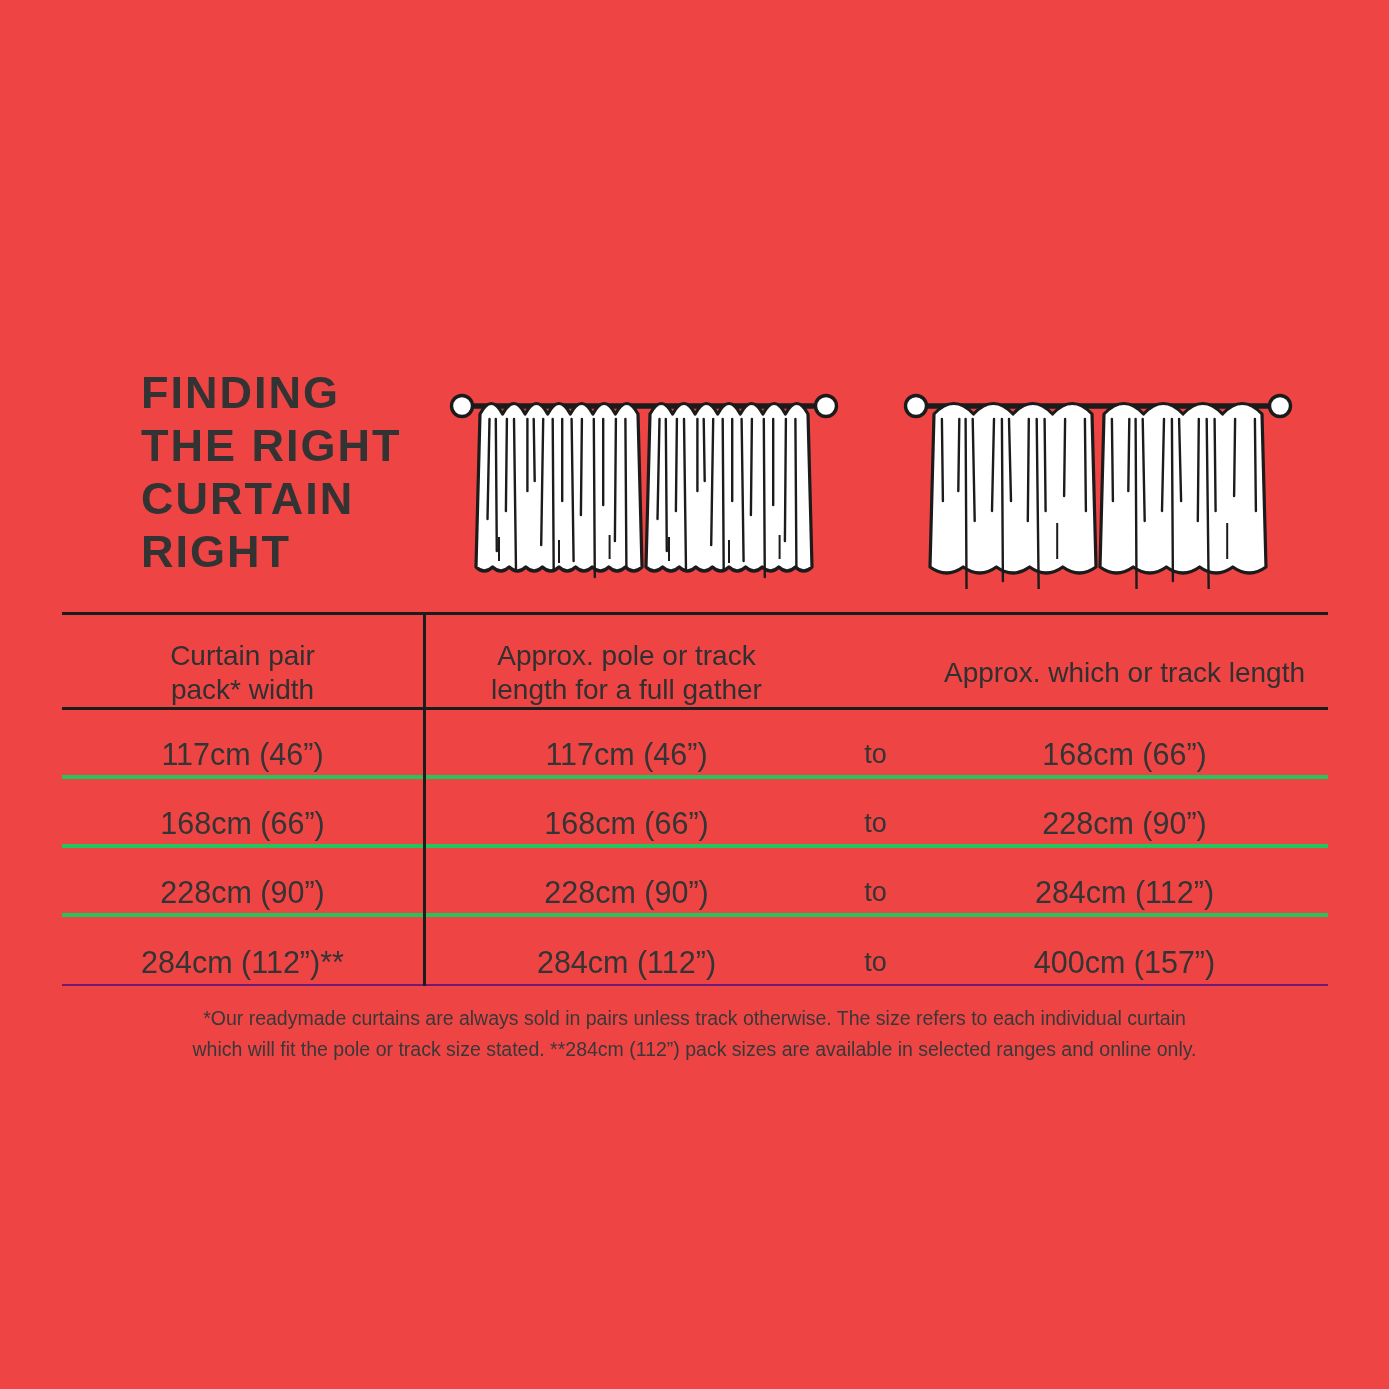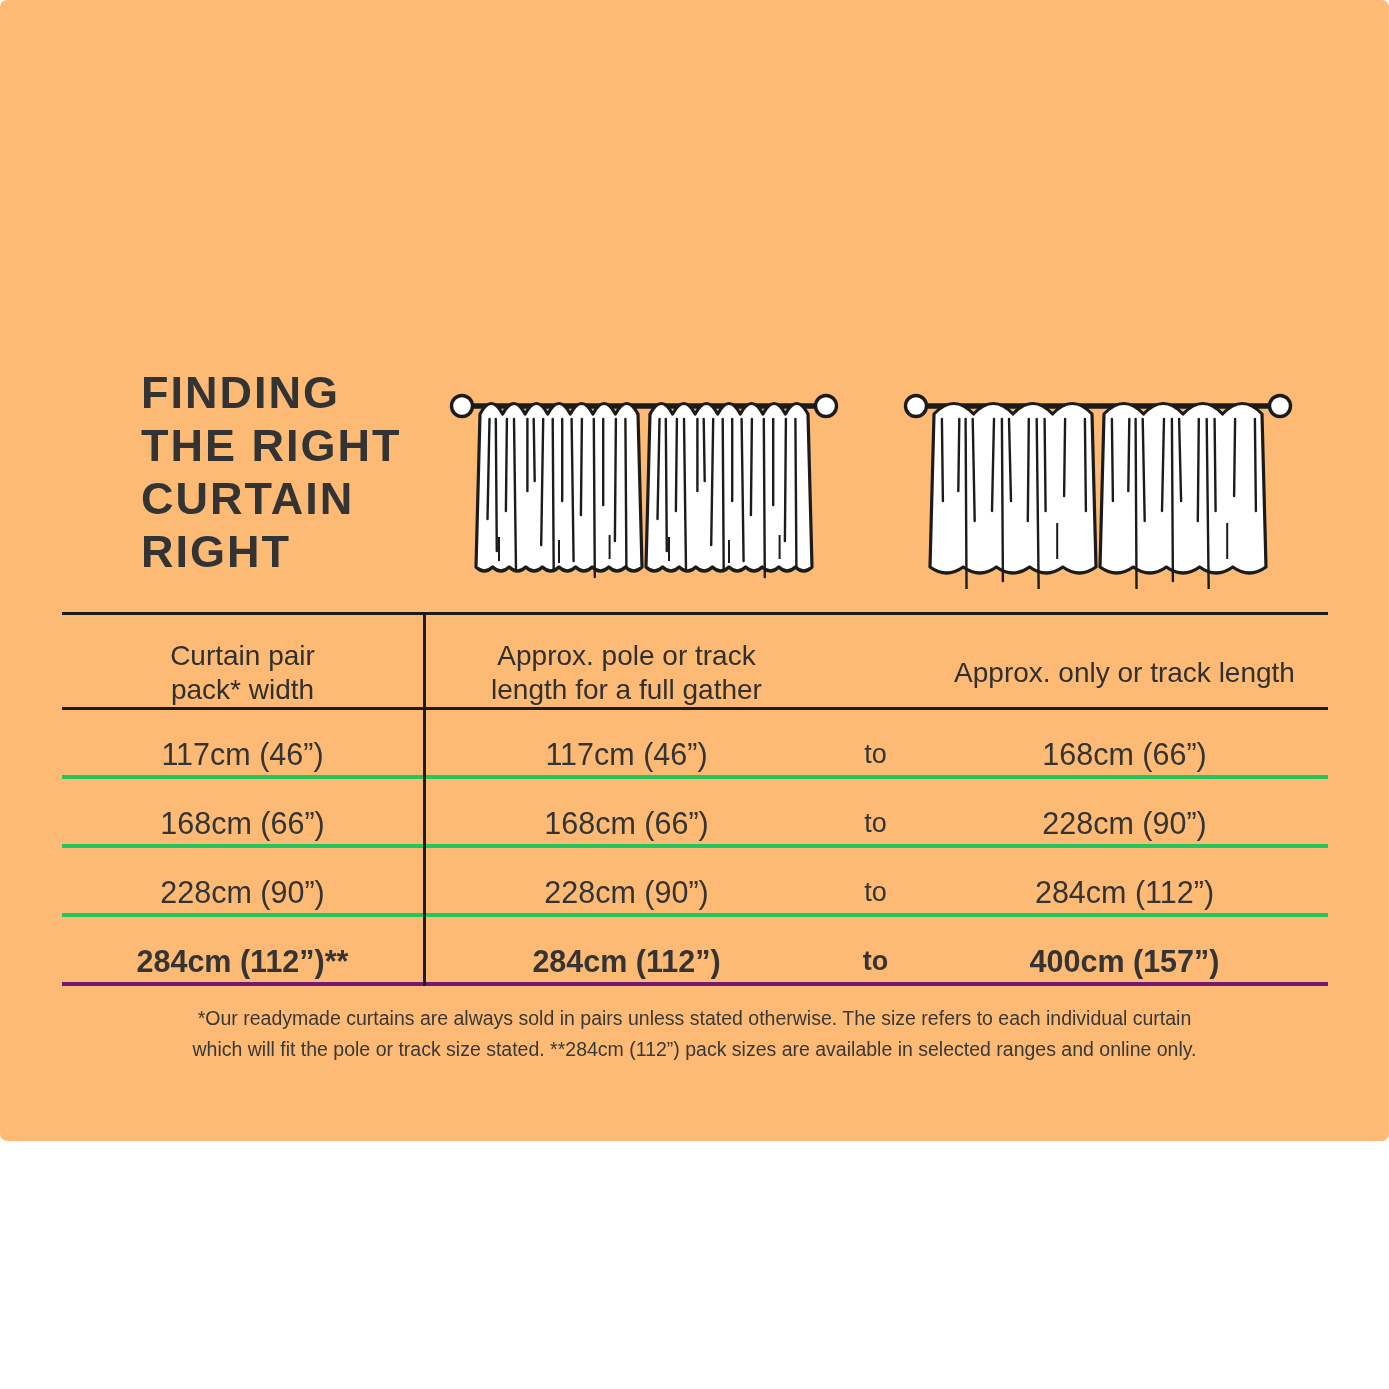--- a/index.html
+++ b/index.html
@@ -1,35 +1,35 @@
 <!DOCTYPE html>
 <html><head>
 <meta charset="utf-8">
 <style>
   html,body{margin:0;padding:0;background:#ffffff;}
   body{width:1389px;height:1389px;font-family:"Liberation Sans",sans-serif;color:#3a3a3a;}
-  .canvas{position:relative;width:1389px;height:1141px;background:#fdba74;overflow:hidden;border-radius:7px;}
+  .canvas{position:relative;width:1389px;height:1389px;background:#ef4444;overflow:hidden;}
 
   .title{position:absolute;left:141px;top:366px;font-size:45px;font-weight:700;
          letter-spacing:2px;line-height:53px;color:#333333;}
   .title div{white-space:nowrap;}
 
   .illus{position:absolute;top:377px;}
   #illus-full{left:448px;width:392px;height:212px;}
   #illus-relaxed{left:902px;width:392px;height:212px;}
   .illus svg{display:block;width:100%;height:100%;}
 
   .size-table{position:absolute;left:62px;top:612px;width:1266px;height:374px;}
   .vline{position:absolute;left:361px;top:0;width:3px;height:374px;background:#1c1c1c;}
   .t-row{display:grid;grid-template-columns:361px 407px 91px 407px;align-items:center;
          box-sizing:border-box;}
   .t-head{height:98px;border-top:3px solid #1c1c1c;border-bottom:3px solid #1c1c1c;
           font-size:28px;line-height:34px;}
   .t-body-row{height:69px;font-size:30.5px;border-bottom:4px solid #22c55e;color:#343434;}
-  .t-body-row:last-child{border-bottom:4px solid #701a75;font-weight:bold;}
+  .t-body-row:last-child{border-bottom:2px solid #701a75;}
   .cell{text-align:center;margin-top:24px;}
   .hcell{color:#303030;}
   .joiner{font-size:27px;color:#343434;}
 
   .footnote{position:absolute;left:0;width:1389px;top:1003px;text-align:center;
             font-size:19.5px;line-height:31px;color:#383838;}
 </style>
 </head>
 <body>
 
@@ -130,21 +130,21 @@
       <div class="cell hcell">
         <div>Curtain pair</div>
         <div>pack* width</div>
       </div>
       <div class="cell hcell">
         <div>Approx. pole or track</div>
         <div>length for a full gather</div>
       </div>
       <div class="cell"></div>
       <div class="cell hcell">
-        <div>Approx. only or track length</div>
+        <div>Approx. which or track length</div>
       </div>
     </div>
 
     <div class="t-row t-body-row">
       <div class="cell">117cm (46”)</div>
       <div class="cell">117cm (46”)</div>
       <div class="cell joiner">to</div>
       <div class="cell">168cm (66”)</div>
     </div>
 
@@ -164,17 +164,17 @@
 
     <div class="t-row t-body-row">
       <div class="cell">284cm (112”)**</div>
       <div class="cell">284cm (112”)</div>
       <div class="cell joiner">to</div>
       <div class="cell">400cm (157”)</div>
     </div>
   </div>
 
   <div class="footnote">
-    <div>*Our readymade curtains are always sold in pairs unless stated otherwise. The size refers to each individual curtain</div>
+    <div>*Our readymade curtains are always sold in pairs unless track otherwise. The size refers to each individual curtain</div>
     <div>which will fit the pole or track size stated. **284cm (112”) pack sizes are available in selected ranges and online only.</div>
   </div>
 
 </div>
 
 </body></html>

